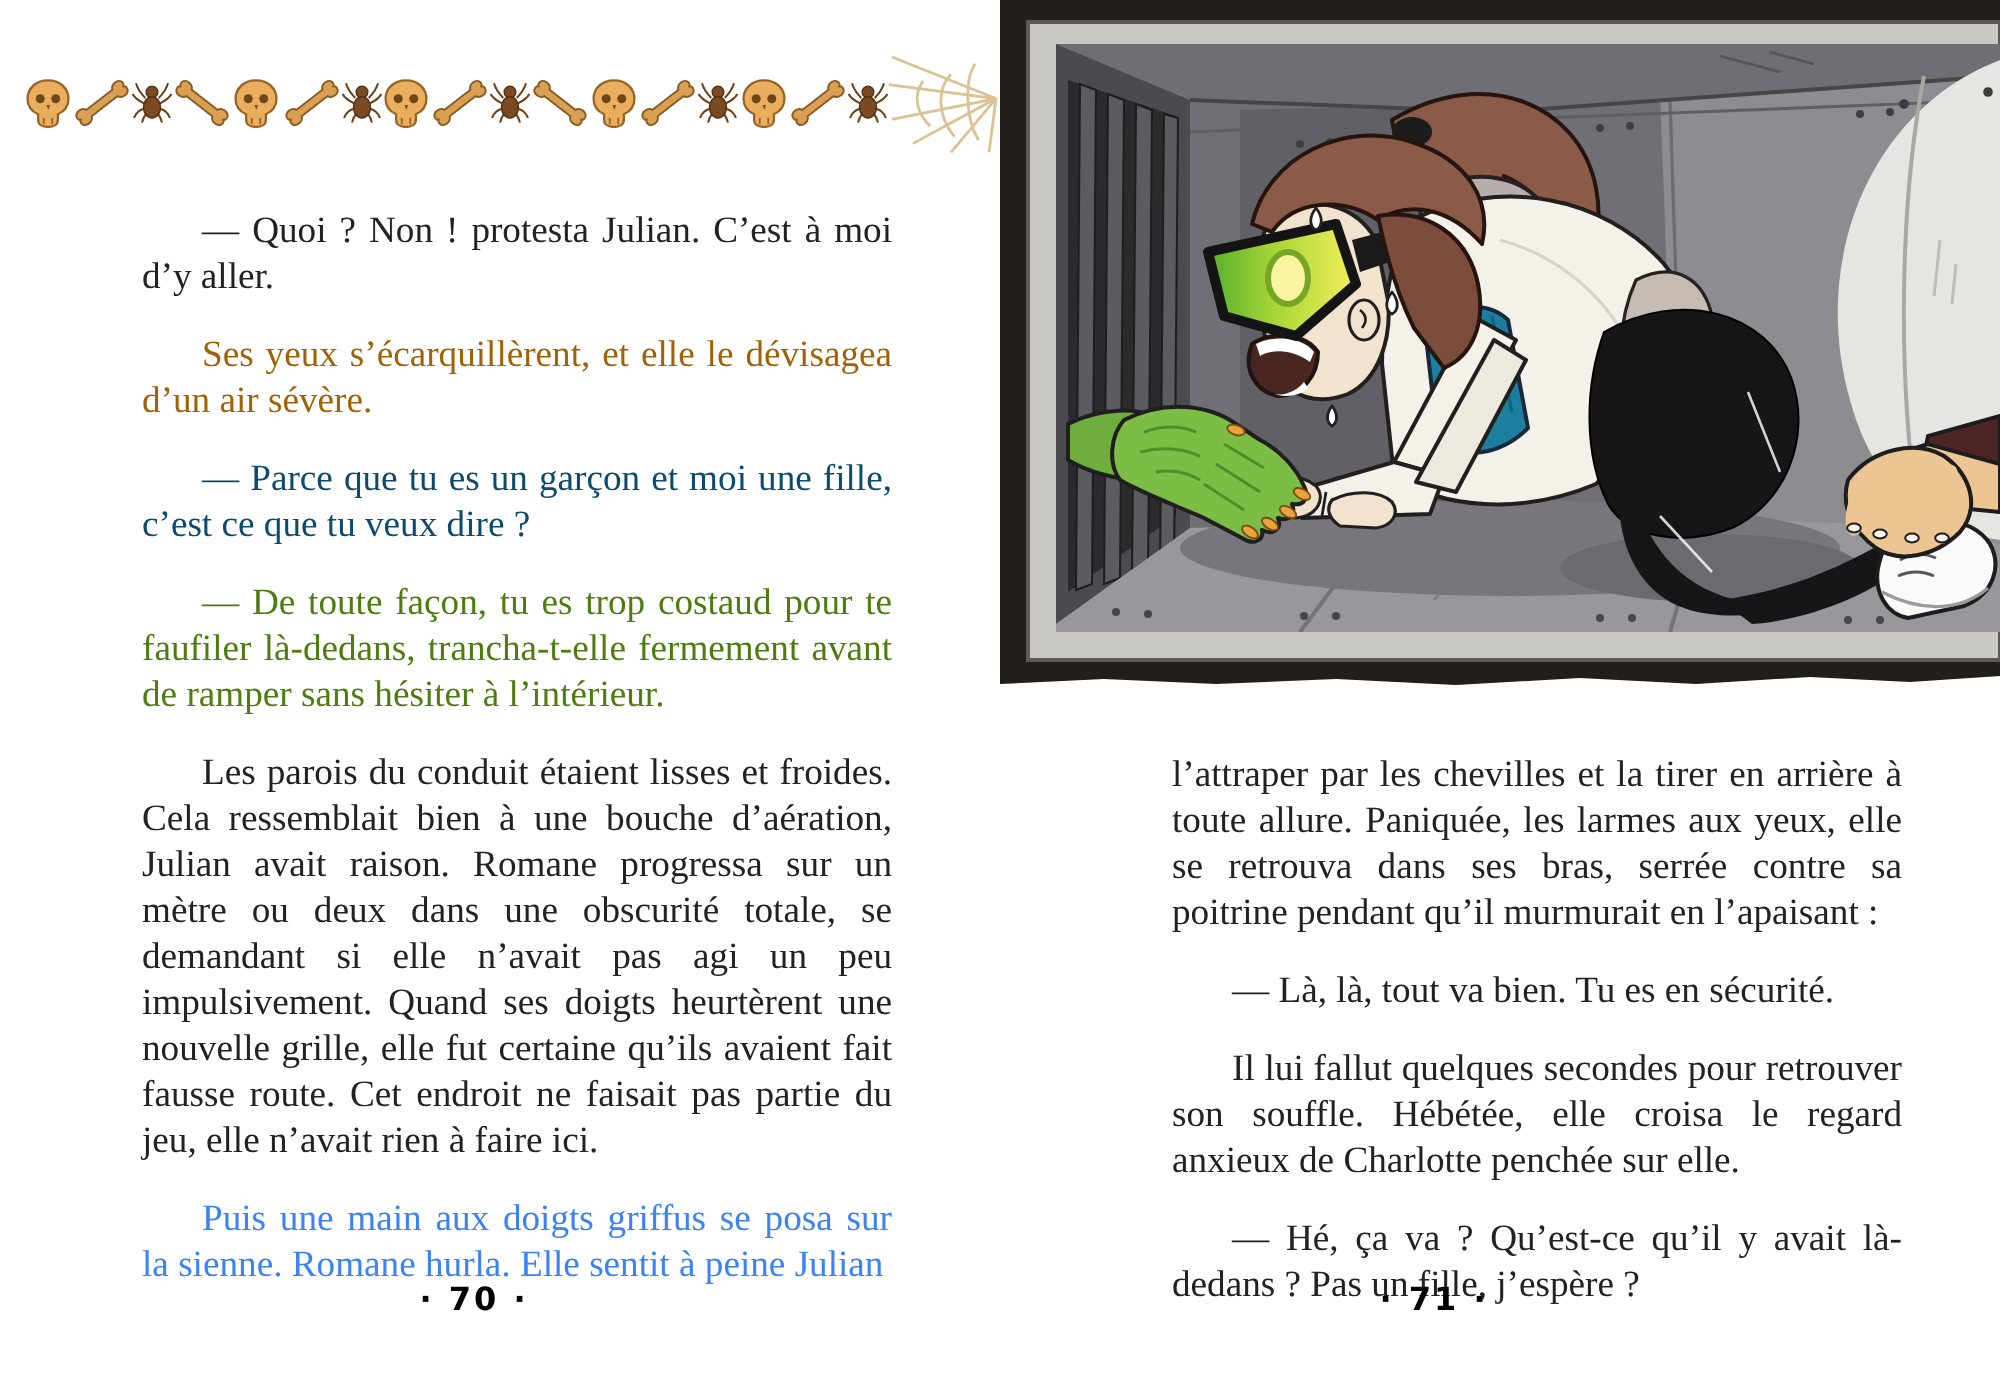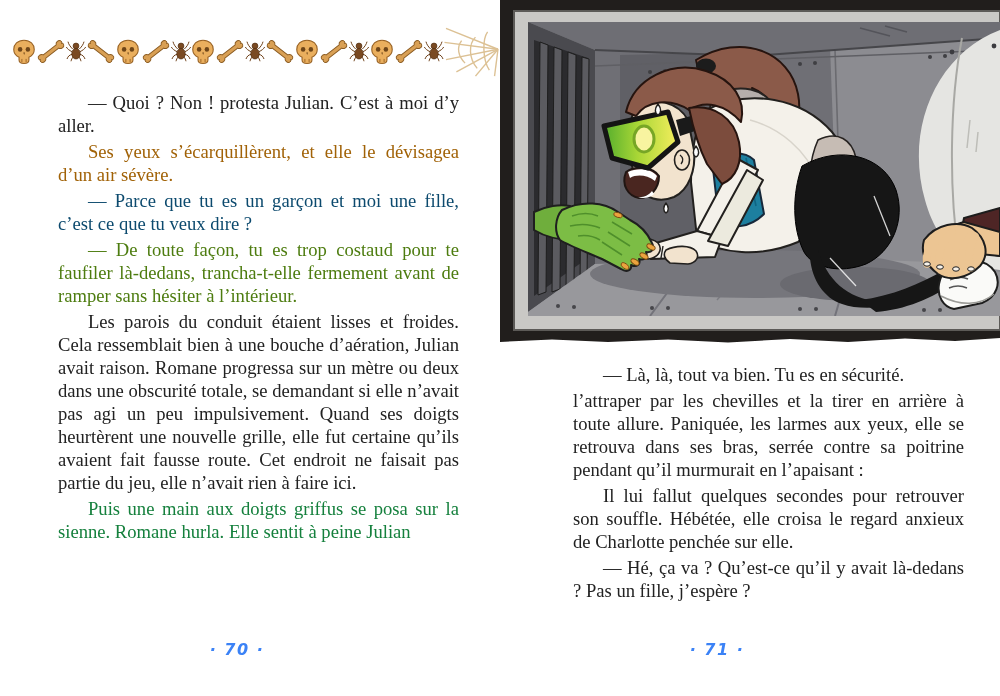--- a/index.html
+++ b/index.html
@@ -13,29 +13,29 @@
     display:flex;align-items:center;justify-content:space-between;
   }
   .orn{flex:0 0 auto;display:block;}
   .rot-up{transform:rotate(-38deg);}
   .rot-down{transform:rotate(38deg);}
   
   .text-block{position:absolute;color:#222222;}
   .text-left {left:55px; top:88px; width:407px;}
   .text-right{left:570px;top:360px;width:397px;}
   .text-block p{
-    margin:3px;font-size:18.6px;line-height:23px;text-align:justify;
+    margin:16px;font-size:18.6px;line-height:23px;text-align:justify;
     font-family:"Liberation Serif", serif;
   }
   .text-block p.indent{text-indent:30px;}
   
   .pagenum{
     position:absolute;top:640px;text-align:center;
-    font-family:"DejaVu Sans", sans-serif;font-weight:bold;font-style:italic;
-    font-size:16px;letter-spacing:1.5px;color:#3b82f6;
+    font-family:"DejaVu Sans", sans-serif;font-weight:bold;
+    font-size:16px;letter-spacing:1.5px;color:#000000;
   }
   .num-left {left:37px; width:400px;}
   .num-right{left:517px;width:400px;}
   
   .illustration{position:absolute;left:500px;top:0;width:500px;height:355px;}
   .hidden-defs{position:absolute;width:0;height:0;overflow:hidden;}
 </style>
 </head>
 <body>
 
@@ -137,21 +137,21 @@
       <use href="#sym-web"></use>
     </svg>
   </div>
 
 <div class="text-block text-left" id="left-text">
     <p class="para indent" style="color: rgb(34, 34, 34);">— Quoi ? Non ! protesta Julian. C’est à moi d’y aller.</p>
     <p class="para indent" style="color: #a16207;">Ses yeux s’écarquillèrent, et elle le dévisagea d’un air sévère.</p>
     <p class="para indent" style="color: #0c4a6e;">— Parce que tu es un garçon et moi une fille, c’est ce que tu veux dire ?</p>
     <p class="para indent" style="color: #4d7c0f;">— De toute façon, tu es trop costaud pour te faufiler là-dedans, trancha-t-elle fermement avant de ramper sans hésiter à l’intérieur.</p>
     <p class="para indent" style="color: rgb(34, 34, 34);">Les parois du conduit étaient lisses et froides. Cela ressemblait bien à une bouche d’aération, Julian avait raison. Romane progressa sur un mètre ou deux dans une obscurité totale, se demandant si elle n’avait pas agi un peu impulsivement. Quand ses doigts heurtèrent une nouvelle grille, elle fut certaine qu’ils avaient fait fausse route. Cet endroit ne faisait pas partie du jeu, elle n’avait rien à faire ici.</p>
-    <p class="para indent" style="color: #15803d;">Puis une main aux doigts griffus se posa sur la sienne. Romane hurla. Elle sentit à peine Julian</p>
+    <p class="para indent" style="color: #3b82f6;">Puis une main aux doigts griffus se posa sur la sienne. Romane hurla. Elle sentit à peine Julian</p>
   </div>
 
 <div class="pagenum num-left">· 70 ·</div>
 
 <div class="illustration">
 <svg viewBox="0 0 500 355" width="500" height="355">
   <defs>
     <linearGradient id="visorGrad" x1="0" y1="0" x2="1" y2="0">
       <stop offset="0" stop-color="#55ae2d"></stop>
       <stop offset="0.45" stop-color="#a8d636"></stop>
@@ -304,19 +304,19 @@
         <ellipse cx="440" cy="267" rx="3.4" ry="2.2"></ellipse>
         <ellipse cx="456" cy="269" rx="3.4" ry="2.2"></ellipse>
         <ellipse cx="471" cy="269" rx="3.4" ry="2.2"></ellipse>
       </g>
     </g>
   </g>
 </svg>
 </div>
 
 <div class="text-block text-right" id="right-text">
+    <p class="para" style="color: rgb(34, 34, 34);">l’attraper par les chevilles et la tirer en arrière à toute allure. Paniquée, les larmes aux yeux, elle se retrouva dans ses bras, serrée contre sa poitrine pendant qu’il murmurait en l’apaisant :</p>
     <p class="para indent" style="color: rgb(34, 34, 34);">— Là, là, tout va bien. Tu es en sécurité.</p>
-    <p class="para" style="color: rgb(34, 34, 34);">l’attraper par les chevilles et la tirer en arrière à toute allure. Paniquée, les larmes aux yeux, elle se retrouva dans ses bras, serrée contre sa poitrine pendant qu’il murmurait en l’apaisant :</p>
     <p class="para indent" style="color: rgb(34, 34, 34);">Il lui fallut quelques secondes pour retrouver son souffle. Hébétée, elle croisa le regard anxieux de Charlotte penchée sur elle.</p>
     <p class="para indent" style="color: rgb(34, 34, 34);">— Hé, ça va ? Qu’est-ce qu’il y avait là-dedans ? Pas un fille, j’espère ?</p>
   </div>
 
 <div class="pagenum num-right">· 71 ·</div>
 
 </body></html>

